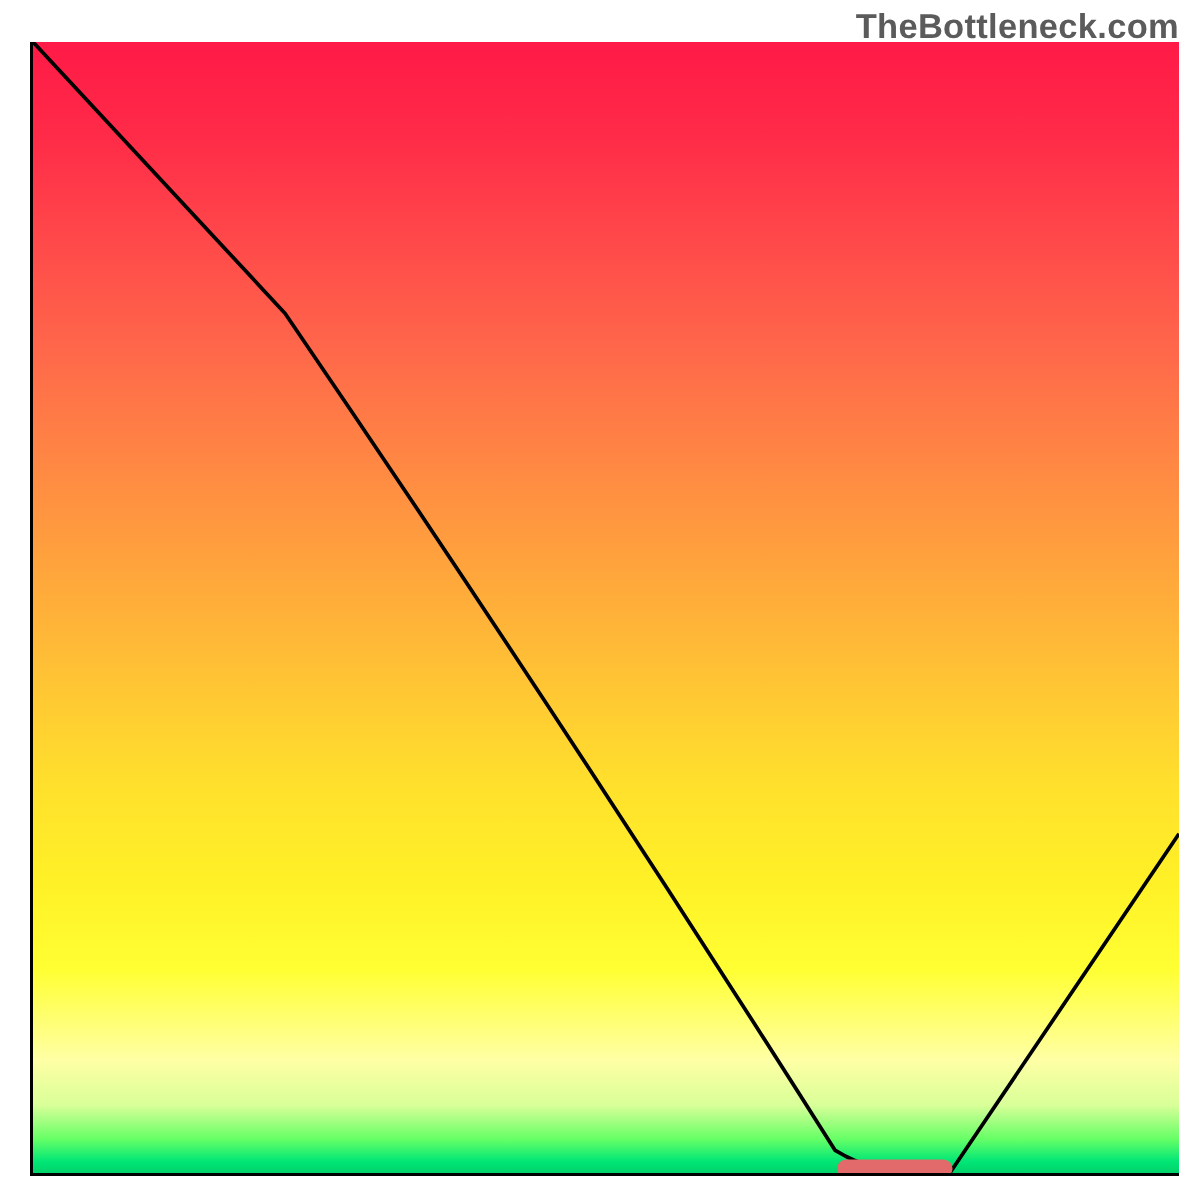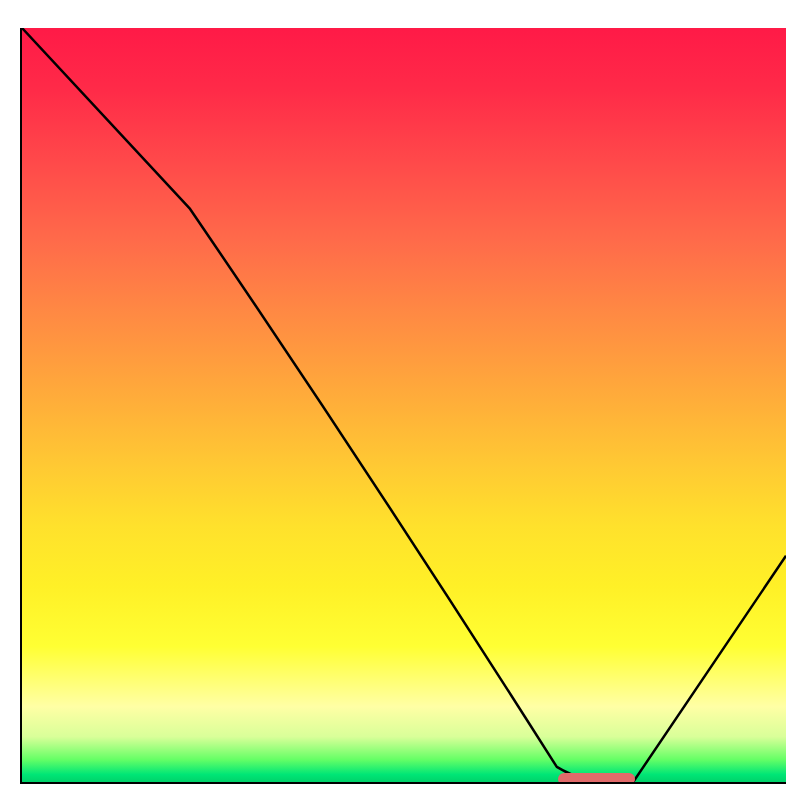--- a/index.html
+++ b/index.html
@@ -68,20 +68,21 @@
     height: 12px;
     border-radius: 6px;
     background: #e26a6a;
   }
 </style>
 </head>
 <body>
 
 <div class="chart-container">
 
+  <div class="attribution">TheBottleneck.com</div>
 
   <div class="plot-area">
     <div class="gradient-bg"></div>
 
     <svg class="curve" viewBox="0 0 766 756" preserveAspectRatio="none">
       <path fill="none" stroke="#000" stroke-width="2.5" stroke-linejoin="round" d="M 0 0 L 168.52 181.43999999999994 Q 352.35999999999996 451.15999999999997 536.1999999999999 740.88 Q 566.84 760 612.8000000000001 756 L 766 529.2"></path>
     </svg>
 
     <div class="marker" style="left: 536.2px; width: 76.6px; top: 745.464px; background: rgb(226, 106, 106);"></div>
   </div>

